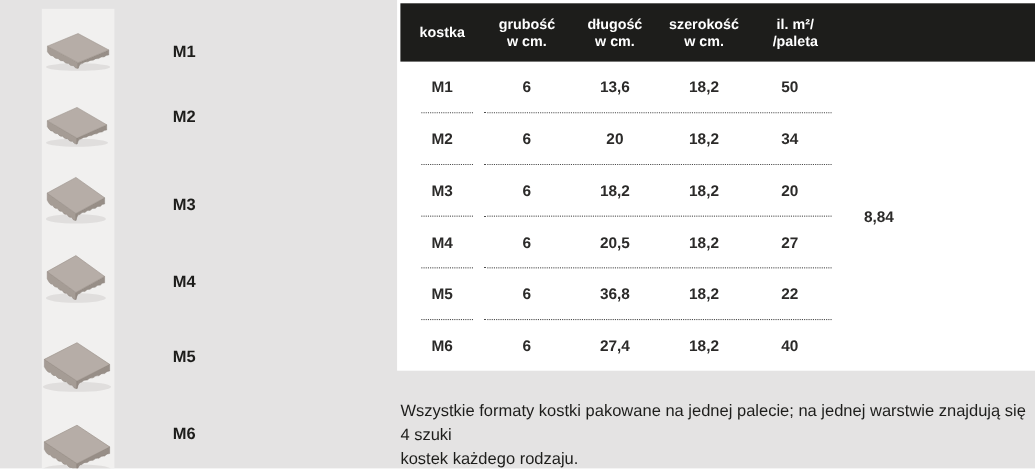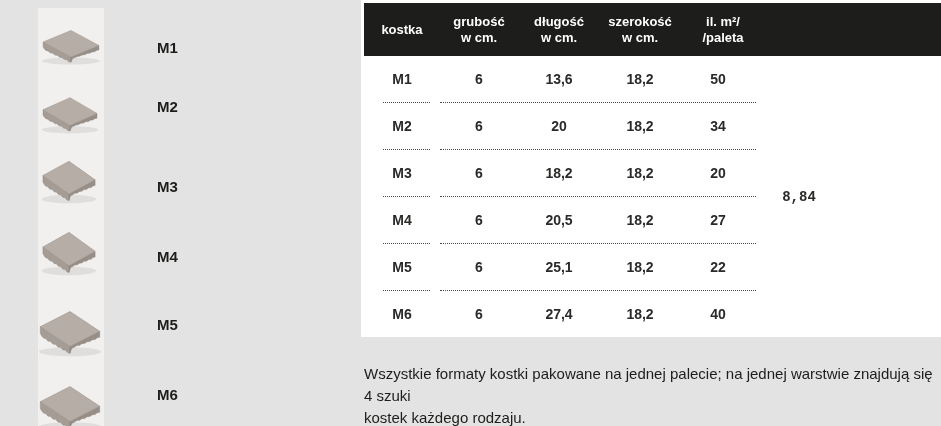--- a/index.html
+++ b/index.html
@@ -44,21 +44,21 @@
   .rows{width:392px;}
   .trow{display:flex;height:46px;align-items:center;}
   .td{
     text-align:center;font-weight:bold;font-size:14px;color:#2b2a29;
   }
   .divider{height:1px;display:flex;gap:10px;padding-left:19px;}
   .dseg{border-top:1px dotted #4a4a4a;height:0;}
   .d1{width:47px}.d2{width:317px}
   .merged{
     display:flex;align-items:center;justify-content:center;
-    font-weight:bold;font-size:14px;color:#2b2a29;font-family:Liberation Mono, monospace;
+    font-weight:bold;font-size:14px;color:#2b2a29;
   }
   
   .footnote{
     position:absolute;left:364px;top:363px;width:570px;
     font-size:15px;line-height:1.45;color:#1d1d1b;white-space:pre-line;
   }
 </style>
 </head>
 <body>
 
@@ -176,21 +176,21 @@
           <div class="td c5">27</div>
         </div>
         <div class="divider">
             <span class="dseg d1"></span>
             <span class="dseg d2"></span>
           </div>
 
         <div class="trow">
           <div class="td c1">M5</div>
           <div class="td c2">6</div>
-          <div class="td c3">25,1</div>
+          <div class="td c3">36,8</div>
           <div class="td c4">18,2</div>
           <div class="td c5">22</div>
         </div>
         <div class="divider">
             <span class="dseg d1"></span>
             <span class="dseg d2"></span>
           </div>
 
         <div class="trow">
           <div class="td c1">M6</div>

